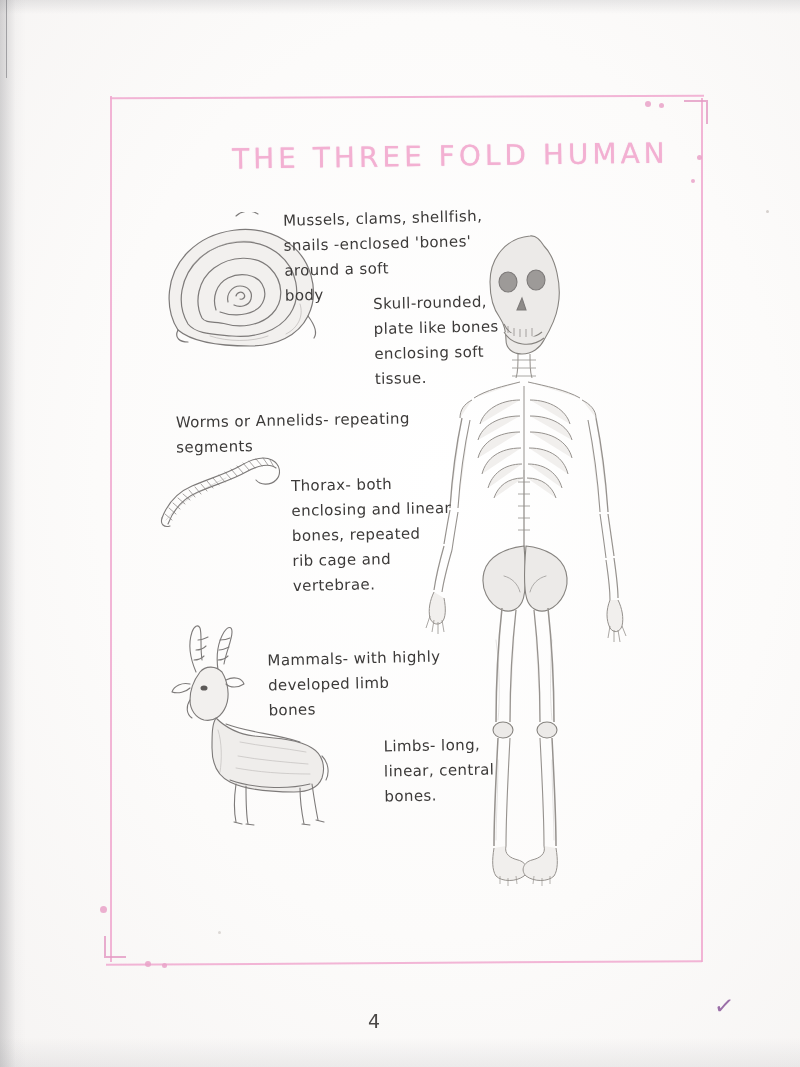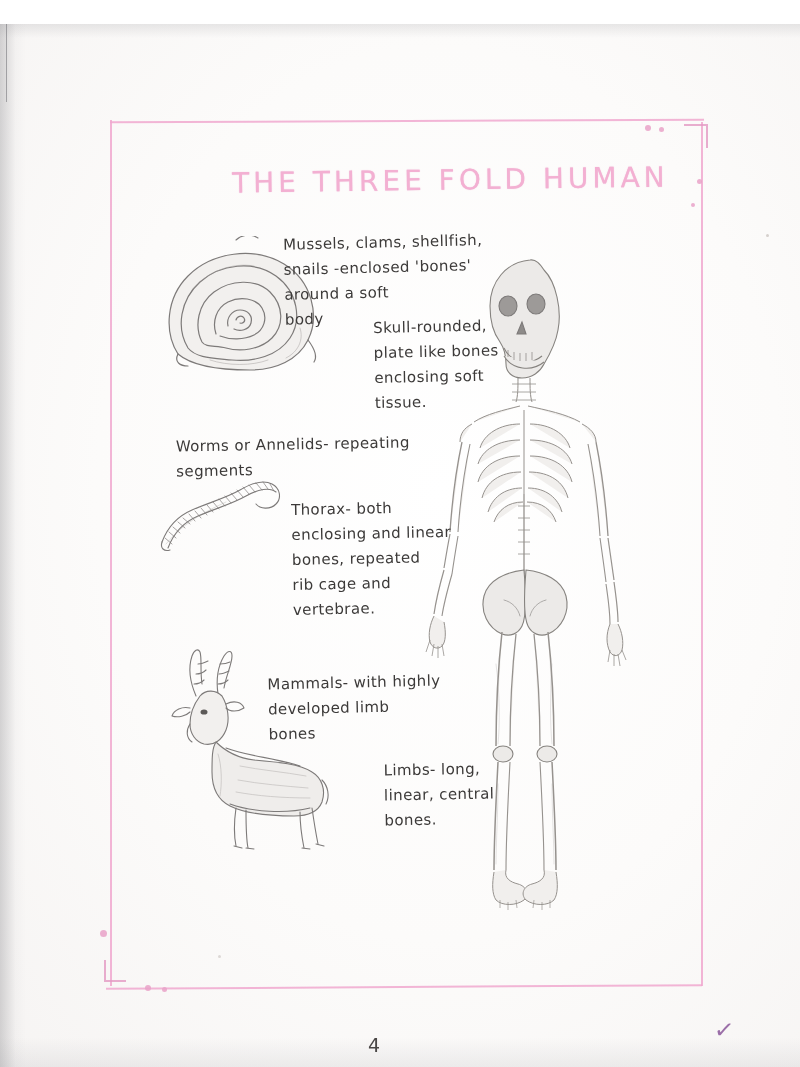--- a/index.html
+++ b/index.html
@@ -13,21 +13,20 @@
     position: relative;
     overflow: hidden;
     font-family: "DejaVu Sans", sans-serif;
   }
 
   
   #page {
     position: absolute;
     inset: 0;
     background: #fdfdfd;
-    margin-top: 24px;
   }
   
   #paper-texture {
     position: absolute;
     inset: 0;
     background:
       radial-gradient(ellipse at 55% 45%, #ffffff 0%, #fcfbfa 55%, #f6f4f3 100%);
   }
   #left-edge-shadow {
     position: absolute;

